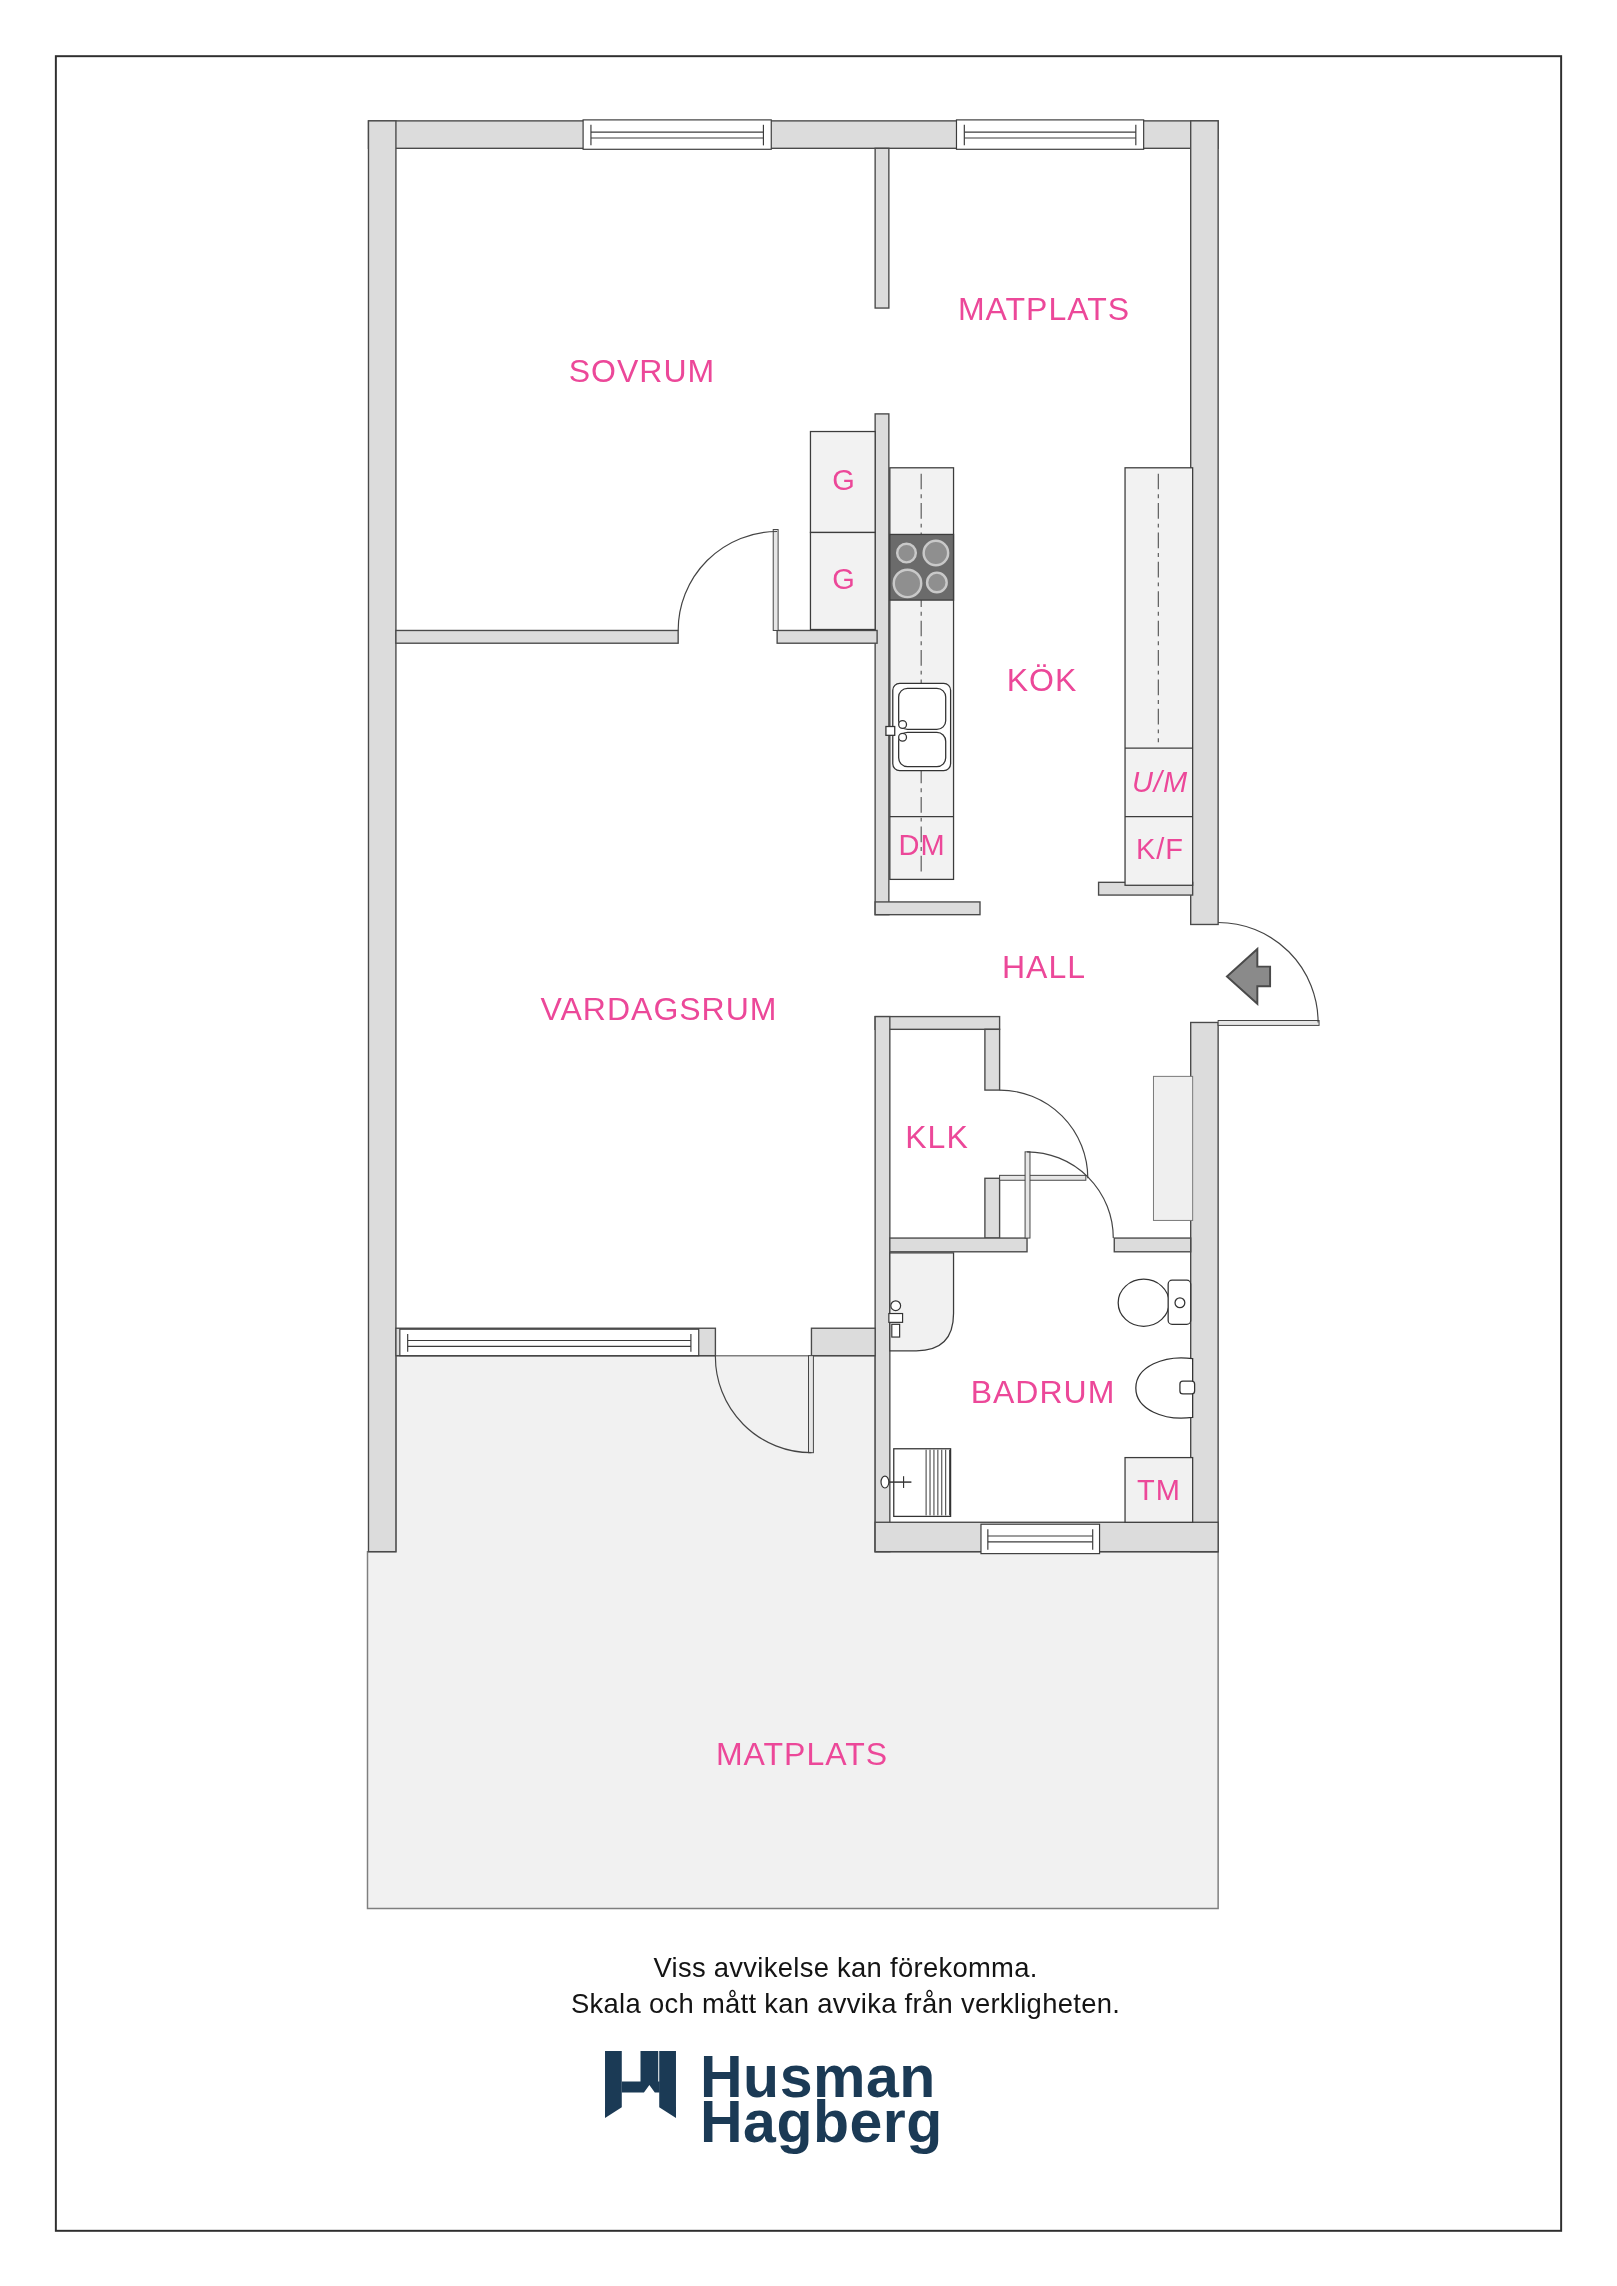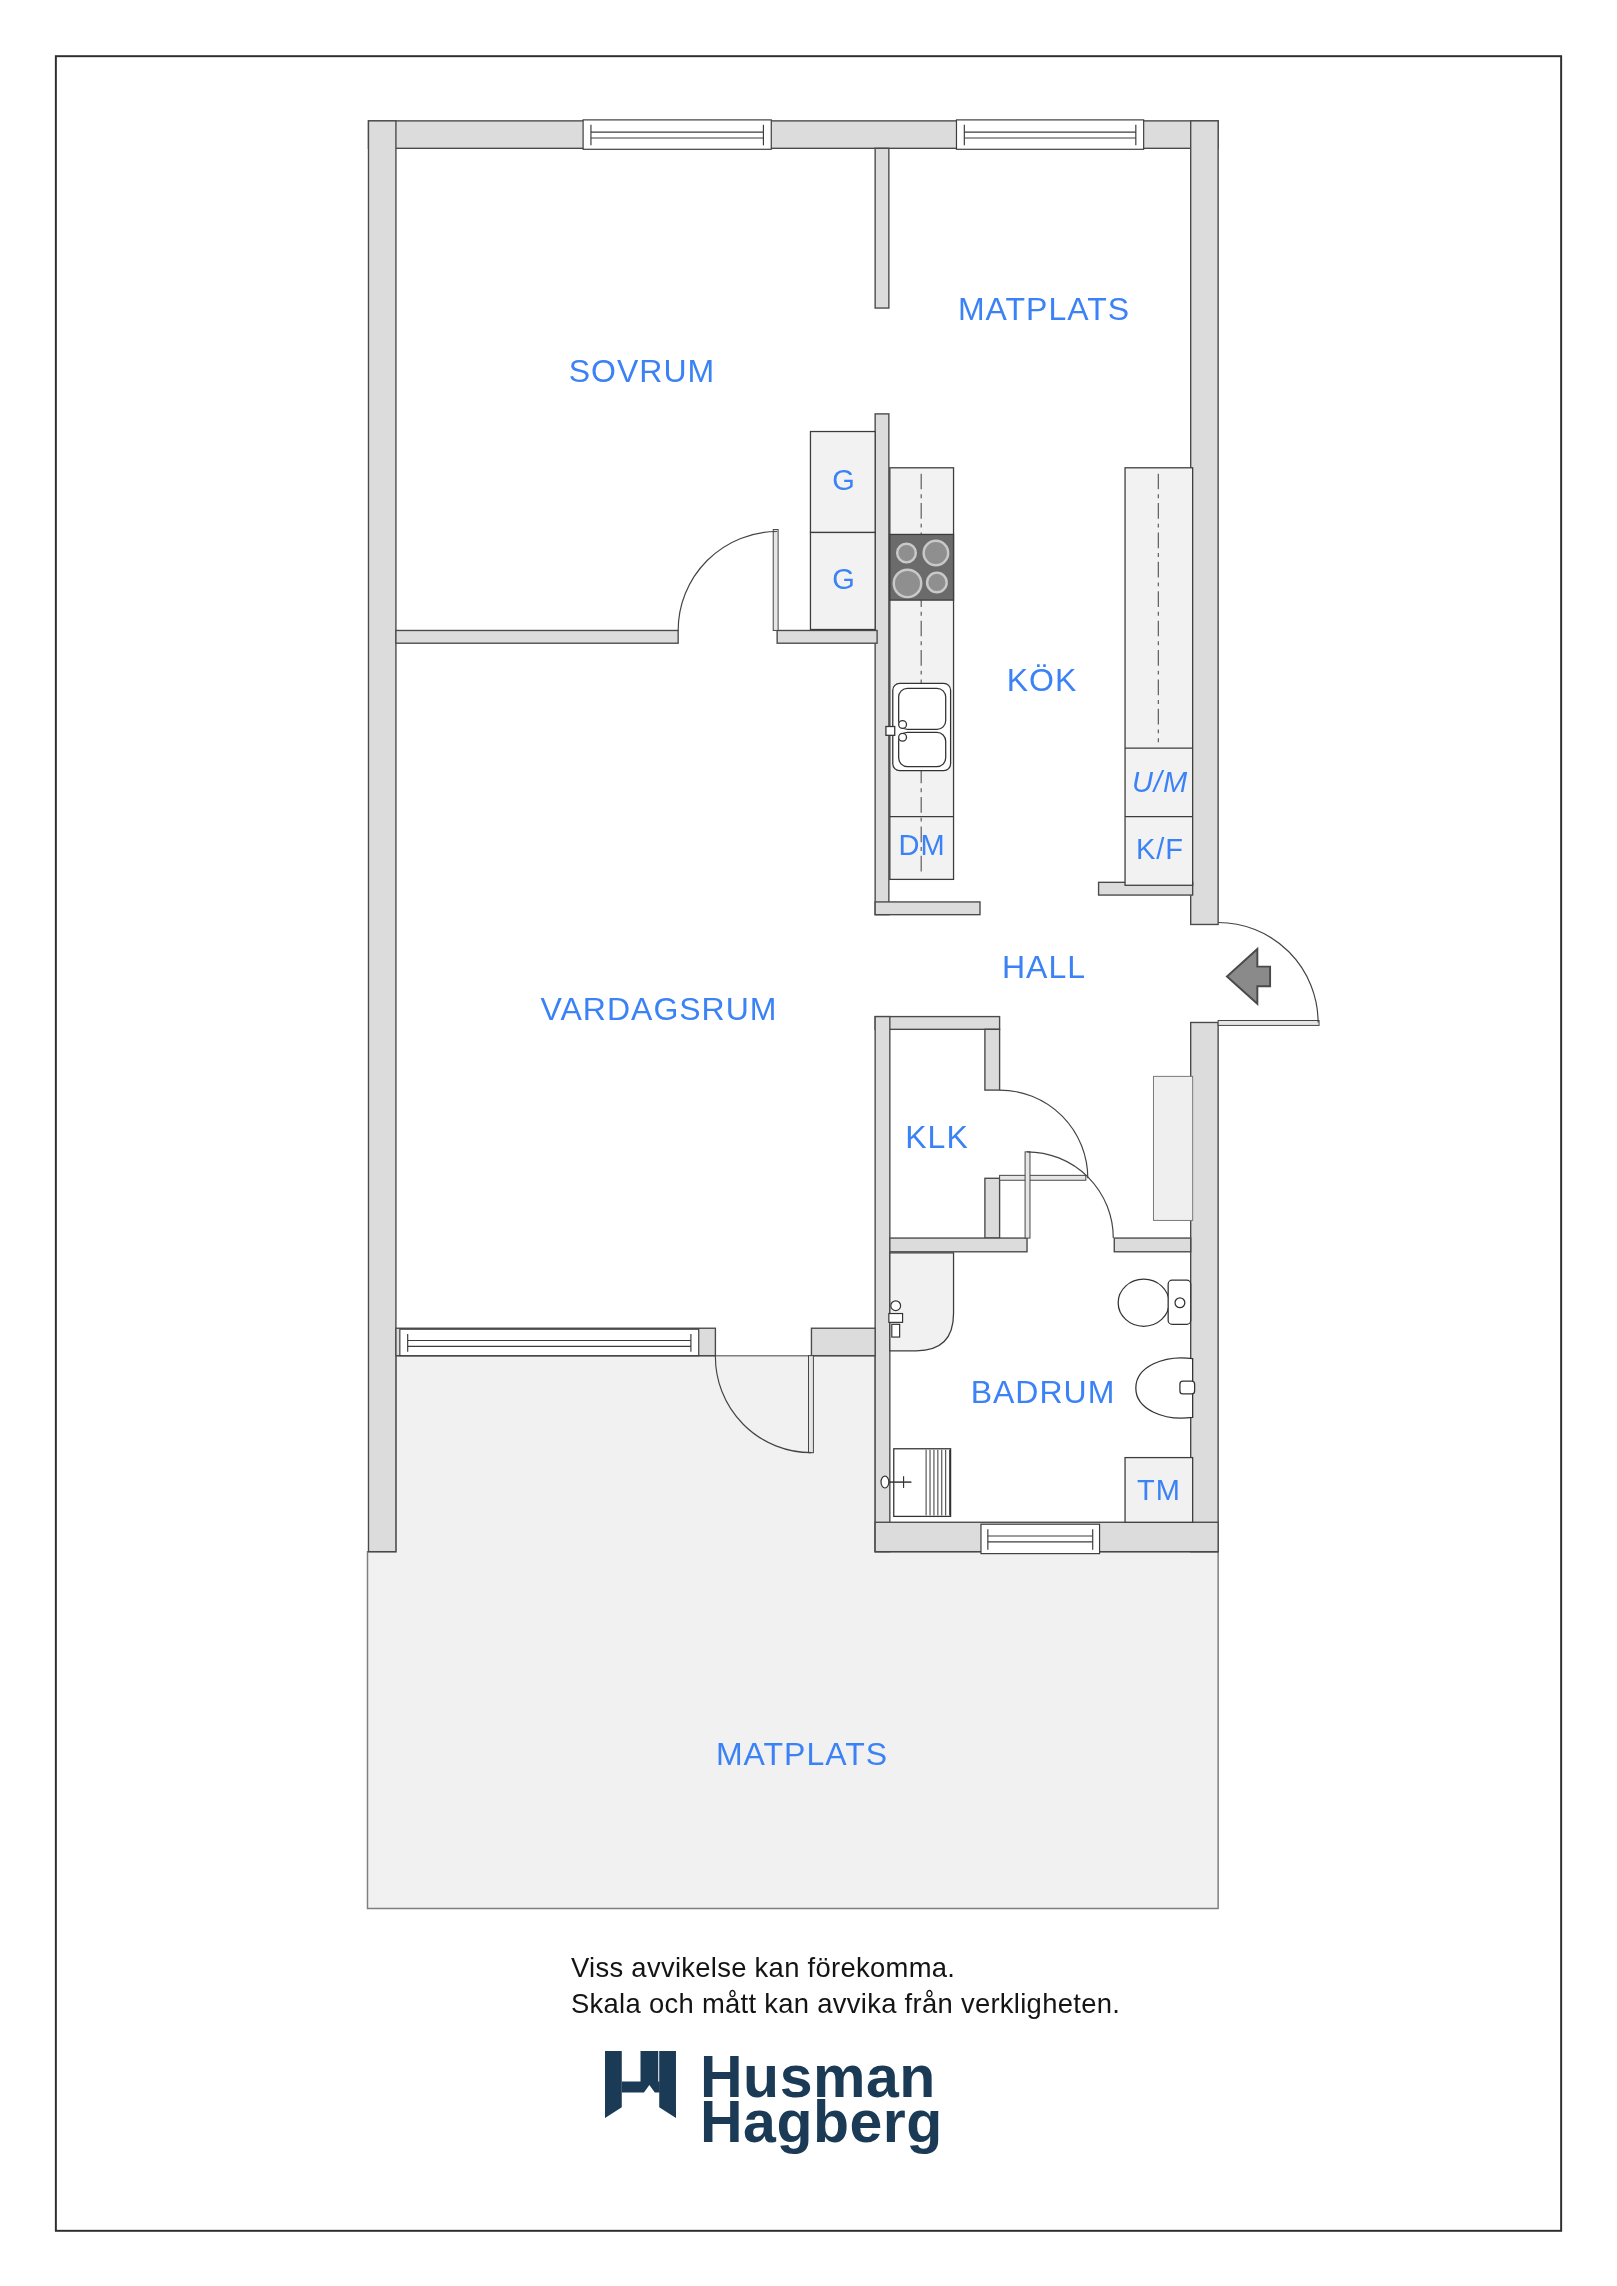--- a/index.html
+++ b/index.html
@@ -7,32 +7,33 @@
     position:relative;
     width:1617px;height:2287px;
     background:#ffffff;
     font-family:"Liberation Sans", sans-serif;
     overflow:hidden;
   }
   .plan-svg{position:absolute;left:0;top:0;}
   .lbl{
     position:absolute;
     transform:translate(-50%,-50%);
-    color:#3b82f6;
+    color:#ec4899;
     white-space:nowrap;
     letter-spacing:1px;
   }
   .lbl.room{font-size:32px;}
   .lbl.small{font-size:29px;}
   .disclaimer{
     position:absolute;
     left:571px;top:1950px;
     font-size:27.4px;line-height:36px;
     color:#141414;
     letter-spacing:0.3px;
+    text-align:center;
   }
   .logo-mark{position:absolute;left:605px;top:2051px;width:71px;height:68px;}
   .logo-text{
     position:absolute;left:700px;top:2043px;
     color:var(--brand_navy,#1b3a55);
     font-size:59px;font-weight:bold;line-height:45px;
     letter-spacing:0.5px;
     margin-top:12px;
   }
 </style>

